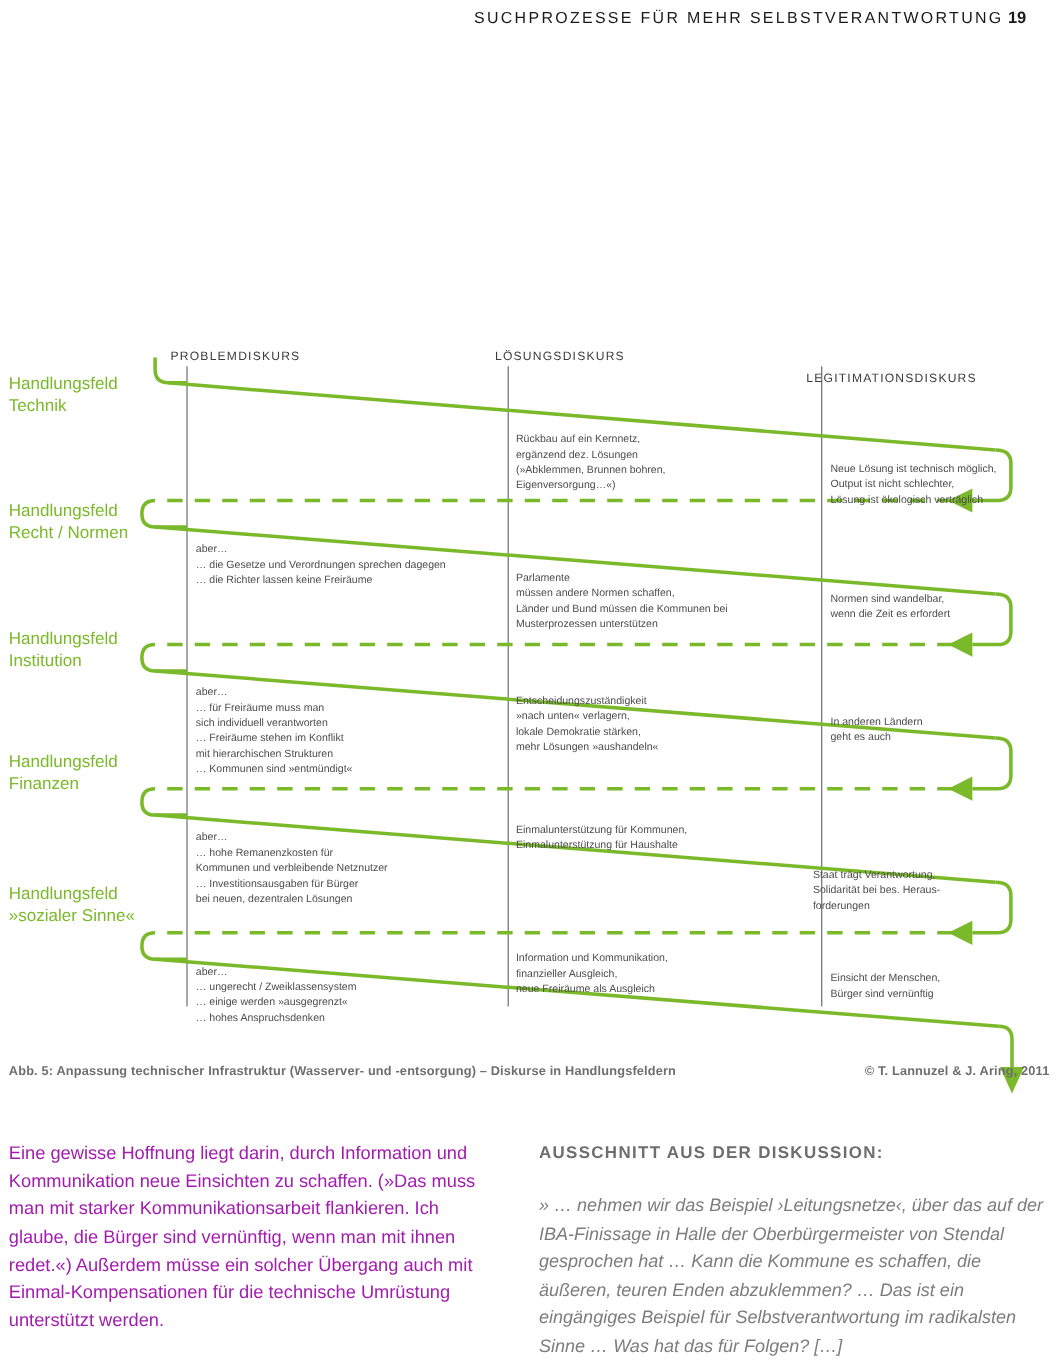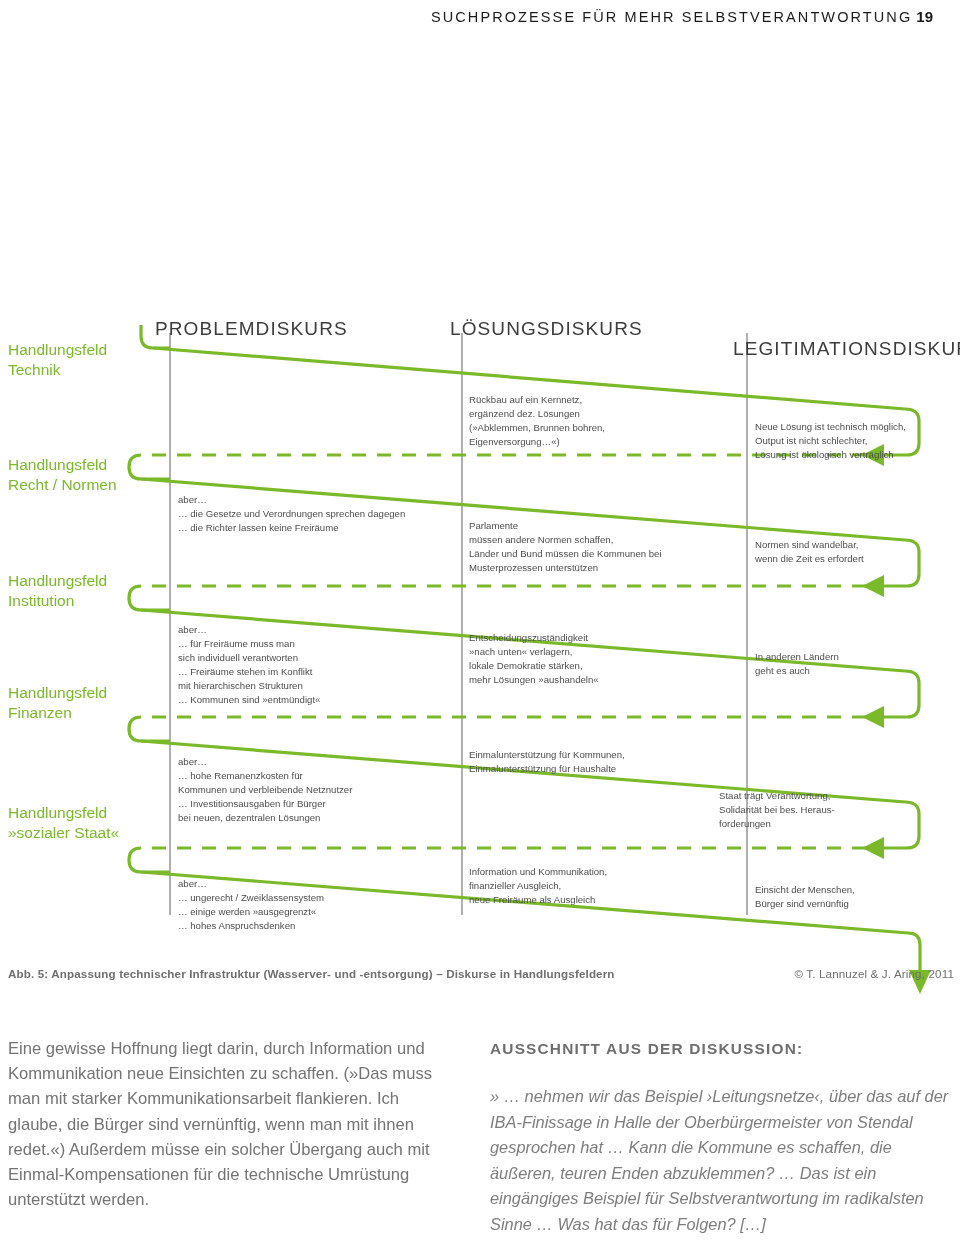--- a/index.html
+++ b/index.html
@@ -18,21 +18,21 @@
     color:#1a1a1a;
   }
   .runhead .pg{font-weight:700;letter-spacing:0;margin-left:4px;font-size:15px;}
 
   
   .figure{position:absolute;left:0;top:300;width:960px;height:660px;}
   svg.diagram{position:absolute;left:0;top:0;width:960px;height:660px;overflow:visible;}
 
   .colhead{
     position:absolute;
-    font-size:19px;letter-spacing:1.1px;color:#3c3c3c;
+    font-size:11px;letter-spacing:1.1px;color:#3c3c3c;
     white-space:nowrap;
   }
 
   .hf-label{
     position:absolute;left:8px;
     font-size:15.5px;line-height:1.32;color:#7ab929;
     white-space:nowrap;
   }
 
   .cell{
@@ -41,27 +41,27 @@
     white-space:pre-line;
   }
 
   
   .caption{
     position:absolute;left:8px;top:967px;
     font-size:11.6px;color:#6e6e6e;letter-spacing:.15px;font-weight:700;
   }
   .credit{
     position:absolute;right:6px;top:967px;
-    font-size:11.6px;color:#6e6e6e;letter-spacing:.15px;font-weight:400;margin-left:44px;
+    font-size:11.6px;color:#6e6e6e;letter-spacing:.15px;font-weight:700;margin-left:44px;
   }
 
   
   .bodycol{
     position:absolute;left:8px;top:1036px;width:432px;
-    font-size:16.6px;line-height:1.52;color:#737373;
+    font-size:16.6px;line-height:1.52;color:#a21caf;
   }
   .sidecol{position:absolute;left:490px;top:1040px;width:460px;}
   .sidehead{
     font-size:15.4px;letter-spacing:1.2px;font-weight:700;color:#6e6e6e;
     margin:0 0 26px 0;
   }
   .sidequote{
     font-size:16.4px;line-height:1.56;color:#7d7d7d;font-style:italic;
   }
 </style>
@@ -136,21 +136,21 @@
     <div class="hf-label" style="top:271px;">
       <span>Handlungsfeld</span><br>
       <span>Institution</span>
     </div>
     <div class="hf-label" style="top:383px;">
       <span>Handlungsfeld</span><br>
       <span>Finanzen</span>
     </div>
     <div class="hf-label" style="top:503px;">
       <span>Handlungsfeld</span><br>
-      <span>»sozialer Staat«</span>
+      <span>»sozialer Sinne«</span>
     </div>
 
     <div class="cell" style="left:469px;top:93px;width:278px;">Rückbau auf ein Kernnetz,
 ergänzend dez. Lösungen
 (»Abklemmen, Brunnen bohren,
 Eigenversorgung…«)</div>
     <div class="cell" style="left:755px;top:120px;width:200px;">Neue Lösung ist technisch möglich,
 Output ist nicht schlechter,
 Lösung ist ökologisch verträglich</div>
 
@@ -177,21 +177,21 @@
     <div class="cell" style="left:755px;top:350px;width:200px;">In anderen Ländern
 geht es auch</div>
 
     <div class="cell" style="left:178px;top:455px;width:290px;">aber…
 … hohe Remanenzkosten für
 Kommunen und verbleibende Netznutzer
 … Investitionsausgaben für Bürger
 bei neuen, dezentralen Lösungen</div>
     <div class="cell" style="left:469px;top:448px;width:280px;">Einmalunterstützung für Kommunen,
 Einmalunterstützung für Haushalte</div>
-    <div class="cell" style="left:719px;top:489px;width:200px;">Staat trägt Verantwortung,
+    <div class="cell" style="left:739px;top:489px;width:200px;">Staat trägt Verantwortung,
 Solidarität bei bes. Heraus-
 forderungen</div>
 
     <div class="cell" style="left:178px;top:577px;width:290px;">aber…
 … ungerecht / Zweiklassensystem
 … einige werden »ausgegrenzt«
 … hohes Anspruchsdenken</div>
     <div class="cell" style="left:469px;top:565px;width:280px;">Information und Kommunikation,
 finanzieller Ausgleich,
 neue Freiräume als Ausgleich</div>

